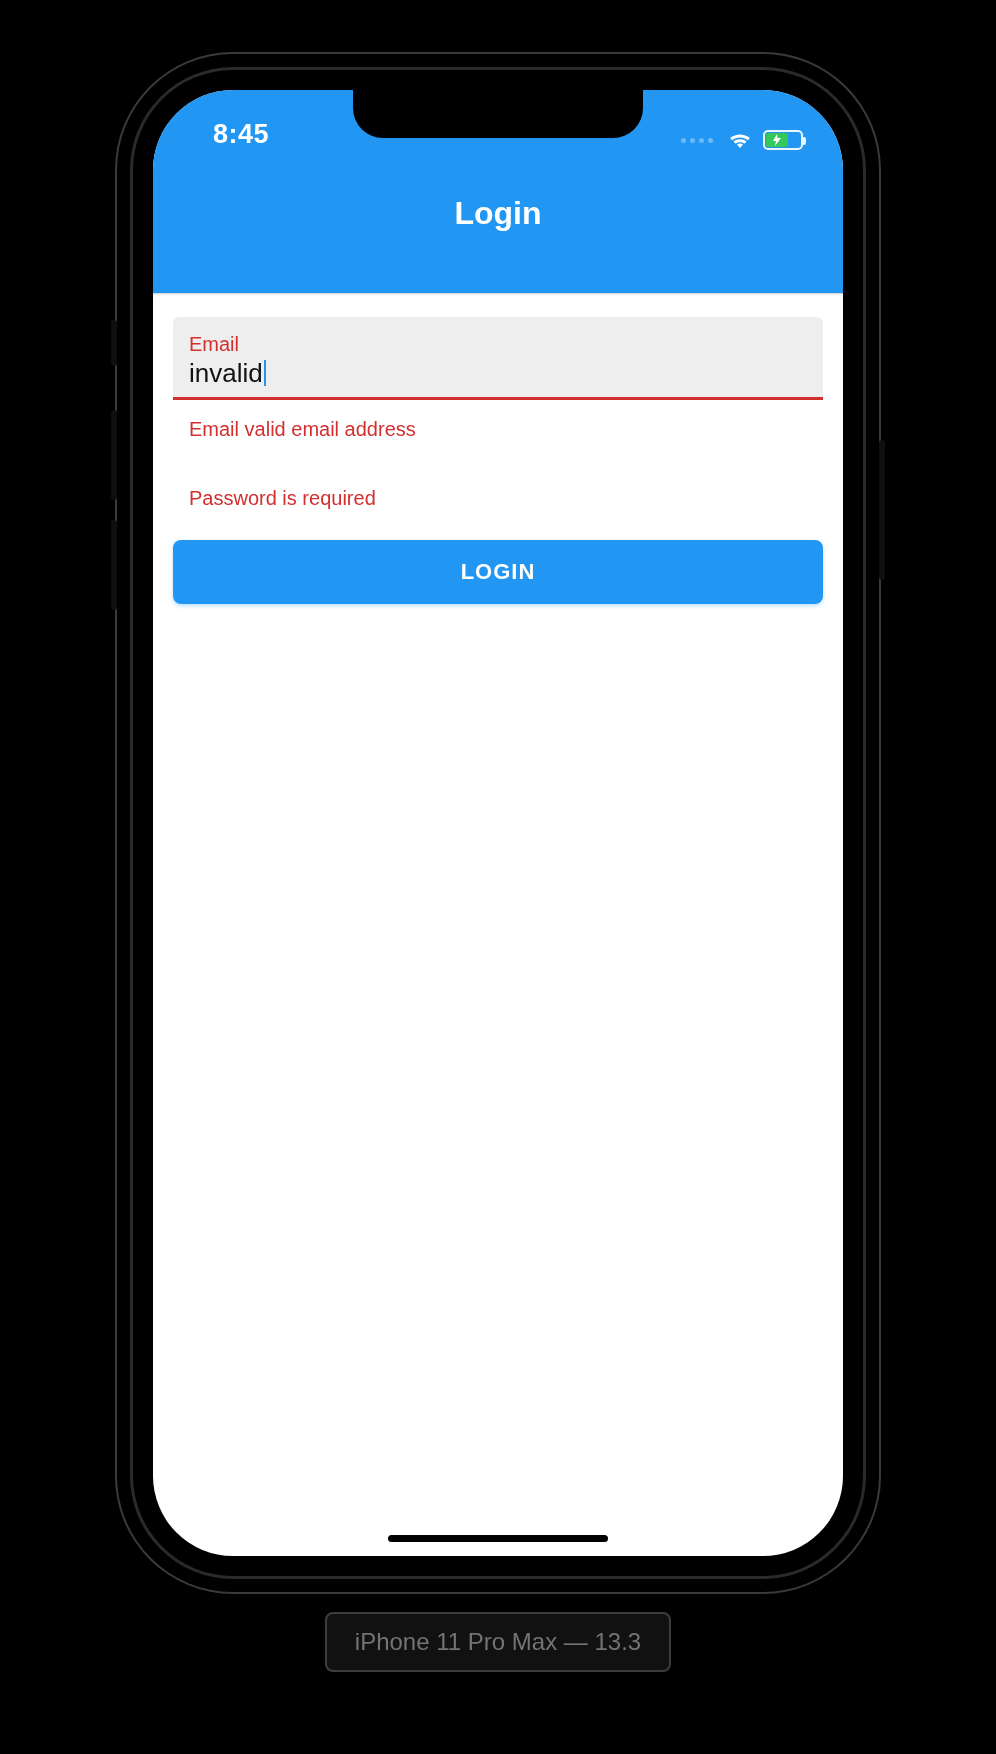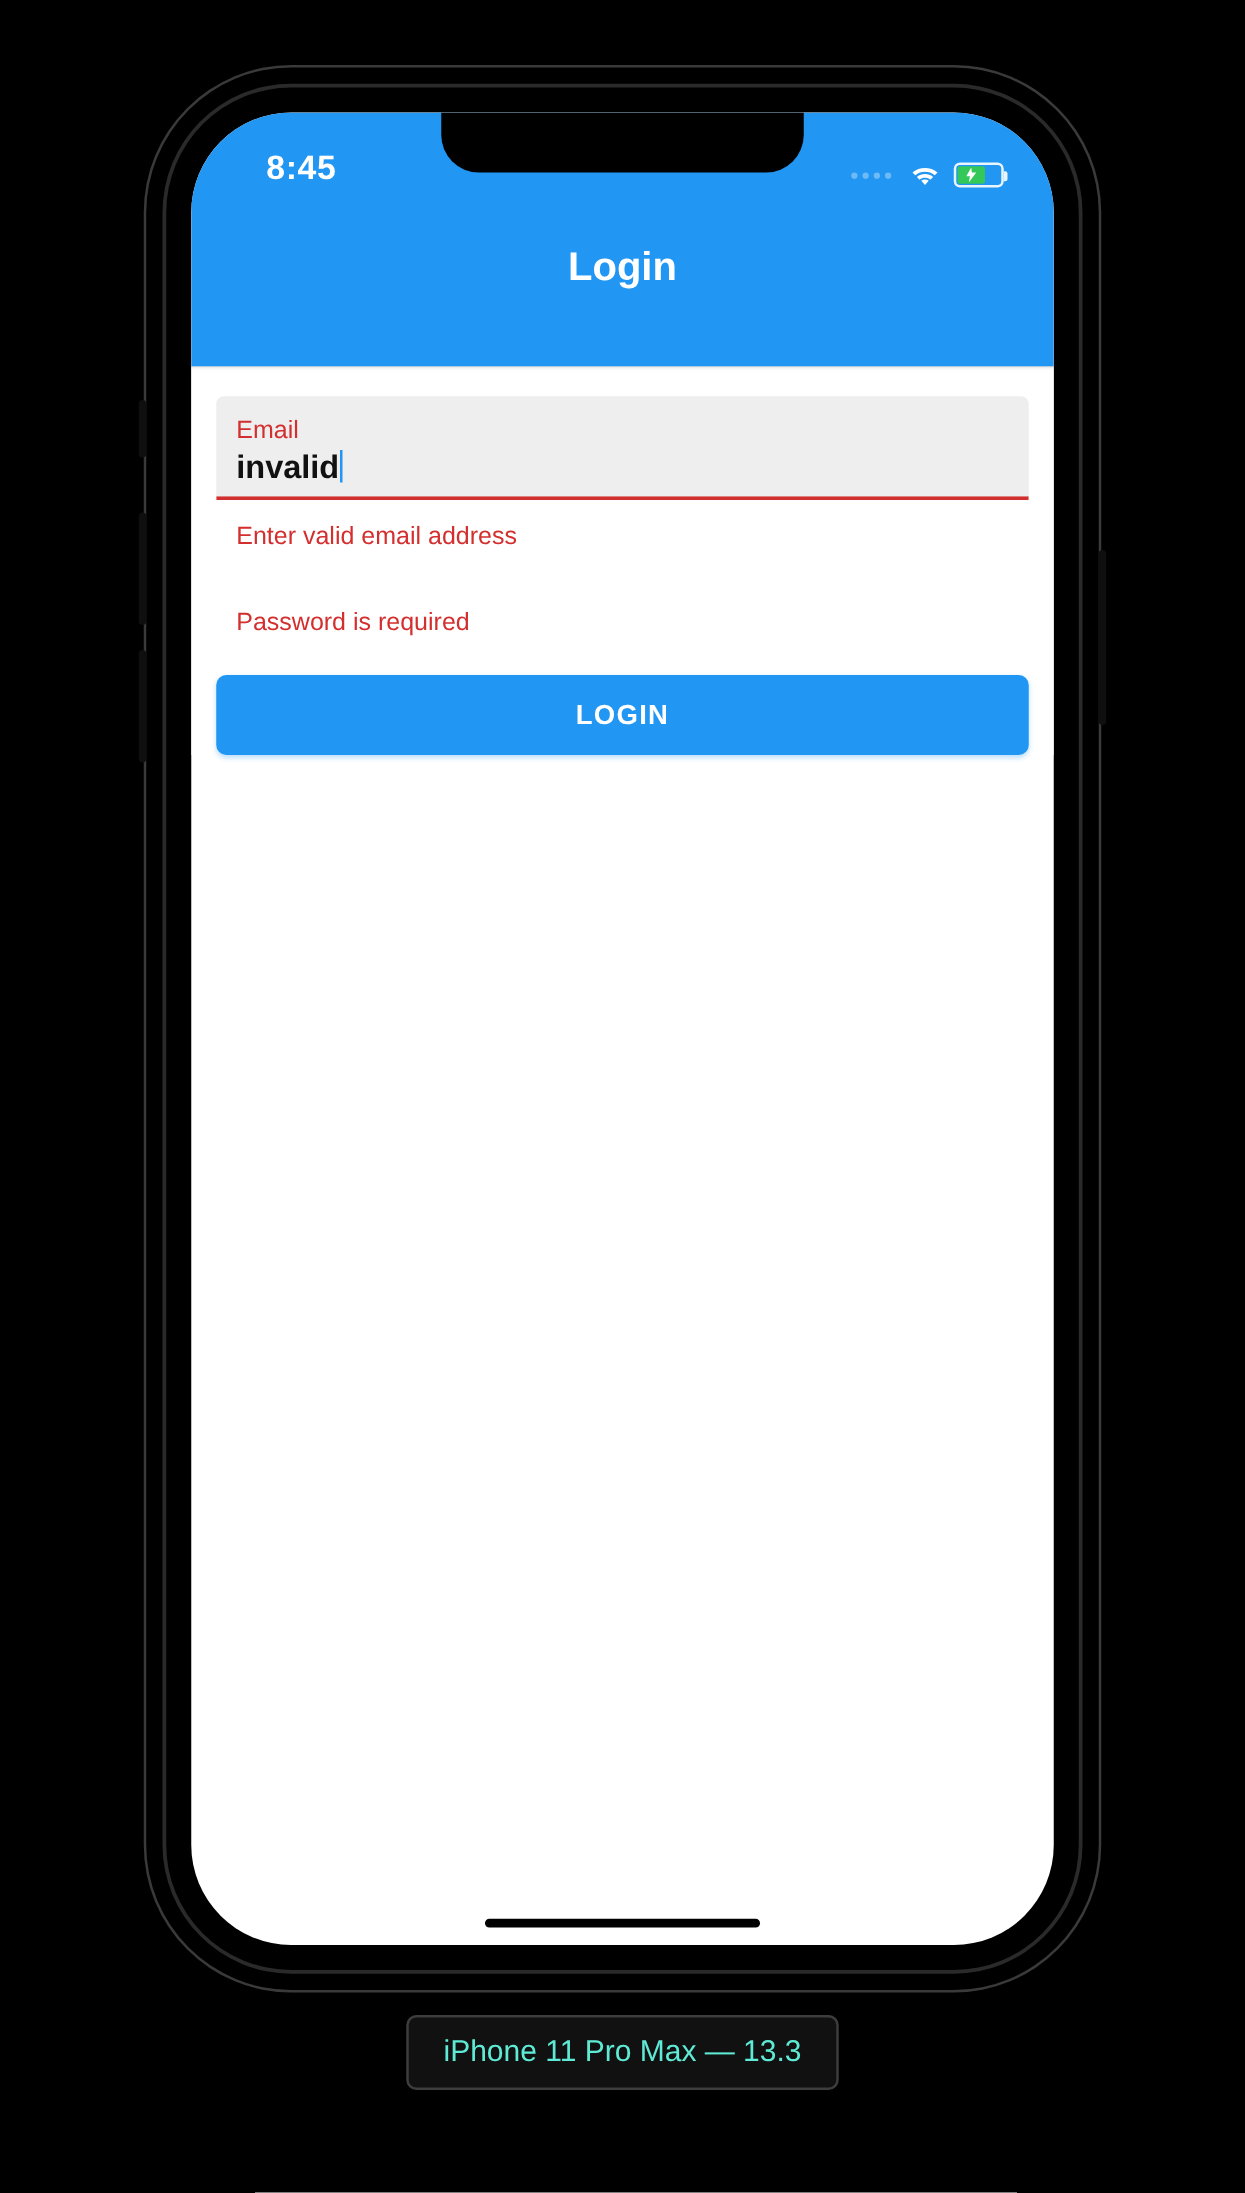--- a/index.html
+++ b/index.html
@@ -141,21 +141,21 @@
     font-family: inherit;
   }
   .field-input::placeholder { color: #8c8c8c; }
   .caret {
     display: inline-block;
     width: 2px; height: 26px;
     background: #2196f3;
     vertical-align: -4px;
     margin-left: 1px;
   }
-  .field-value { font-size: 26px; color:#111; padding-top:2px;font-weight:bold; }
+  .field-value { font-size: 26px; color:#111; padding-top:2px; }
   .error-text {
     color: #d32f2f;
     font-size: 20px;
     padding: 18px 16px 10px 16px;
   }
   .gap { height: 18px; }
 
   .login-btn {
     margin-top: 20px;
     width: 100%;
@@ -170,21 +170,21 @@
     box-shadow: 0 2px 4px rgba(33,150,243,0.3);
     cursor: pointer;
   }
 
   
   .sim-caption {
     margin-top: 36px;
     border: 2px solid #3d3d3d;
     border-radius: 8px;
     padding: 14px 28px;
-    color: #5eead4;
+    color: #737373;
     font-size: 24px;
     background: #111;
   }
 </style>
 </head>
 <body>
 
 <div class="device">
   <span class="side-btn sb-left-1"></span>
   <span class="side-btn sb-left-2"></span>
@@ -227,21 +227,21 @@
       </div>
       <div class="header-shadow"></div>
     </div>
 
     <div class="content">
 
       <div class="field">
         <div class="field-label">Email</div>
         <div class="field-value"><span>invalid</span><span class="caret"></span></div>
       </div>
-      <div class="error-text">Enter valid email address</div>
+      <div class="error-text">Email valid email address</div>
 
       <div class="gap"></div>
 
       <div class="error-text">Password is required</div>
 
       <button class="login-btn">LOGIN</button>
     </div>
 
     <div class="home-indicator"></div>
   </div>

